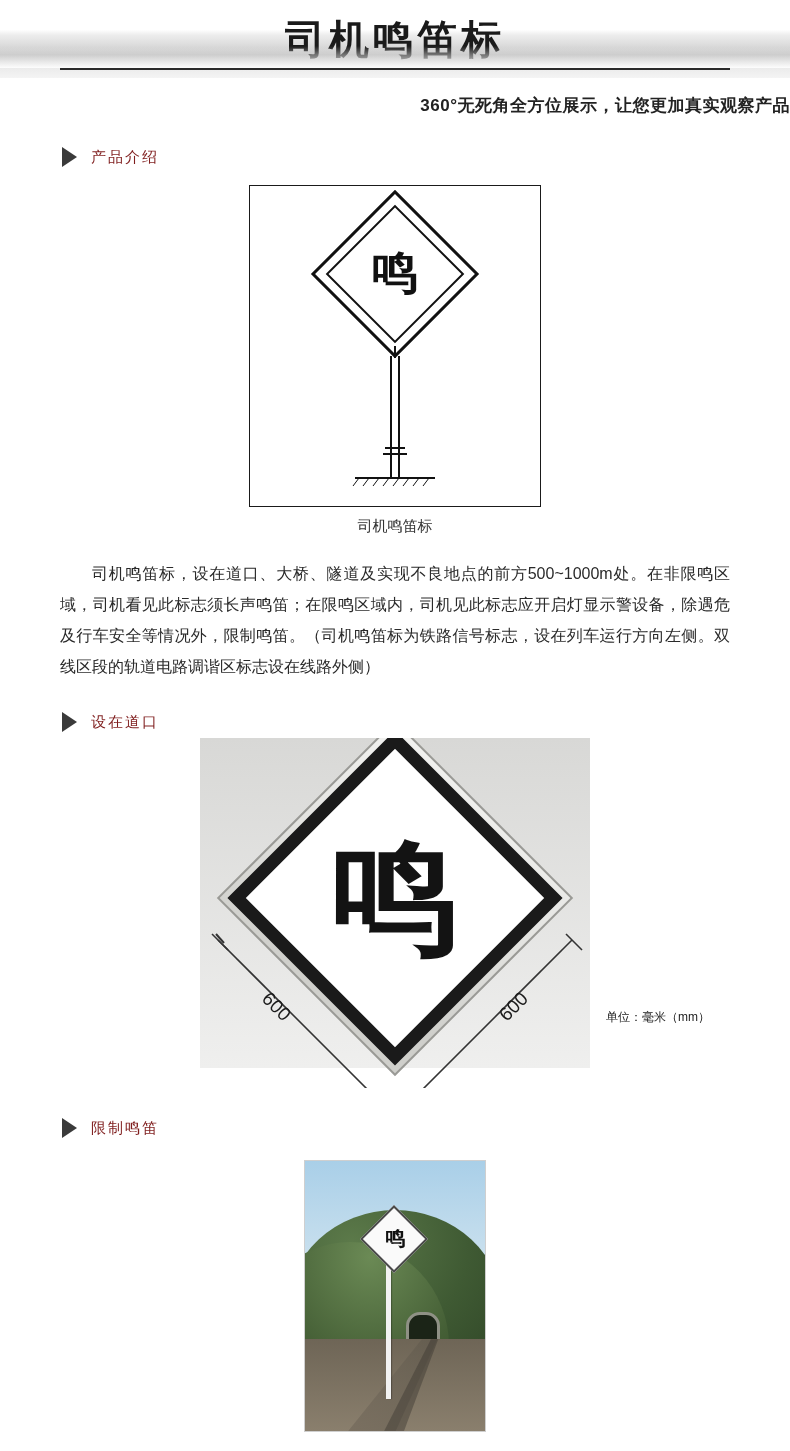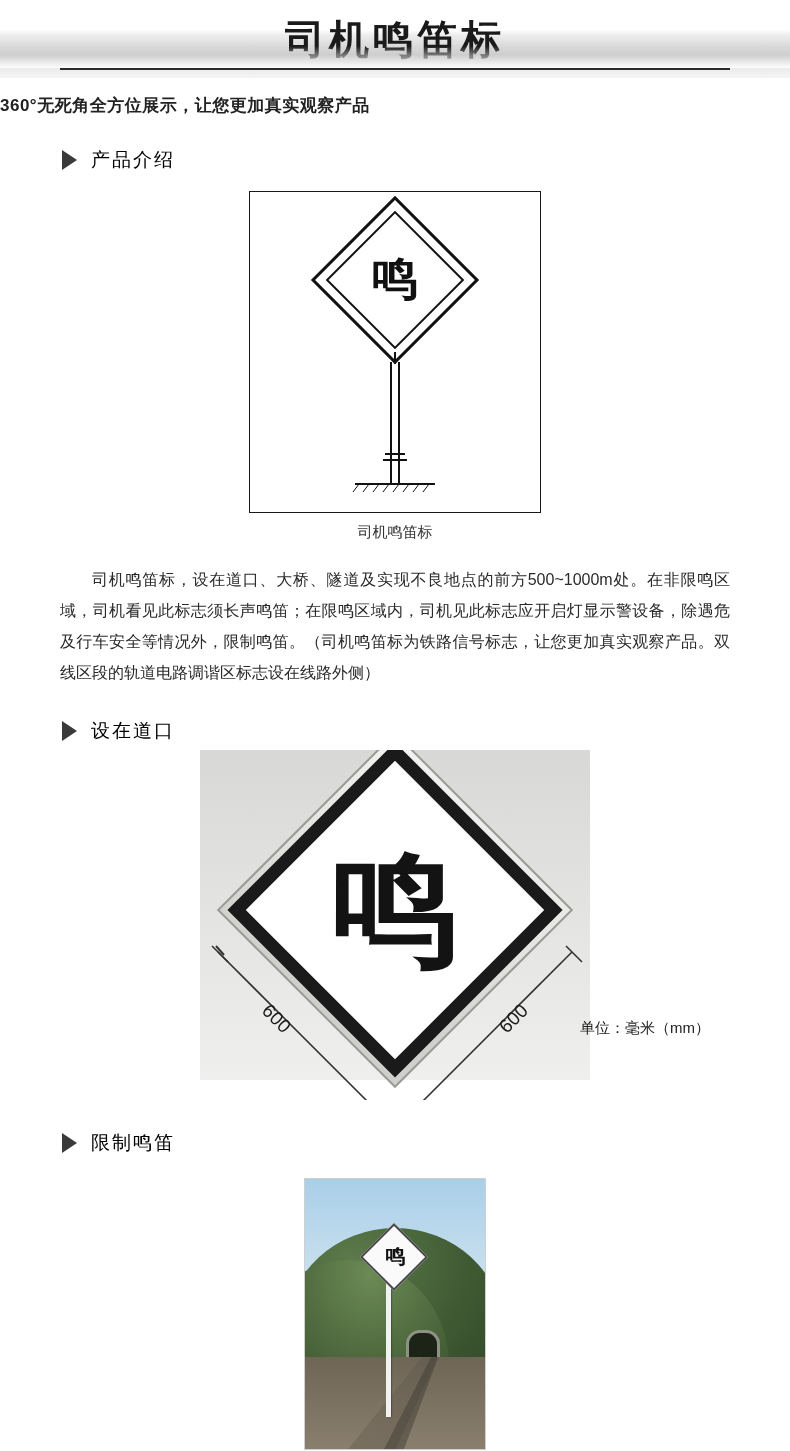--- a/index.html
+++ b/index.html
@@ -46,43 +46,43 @@
     position: absolute;
     left: 0; right: 0;
     top: 46px;
     height: 22px;
     background: linear-gradient(to bottom, rgba(255,255,255,0) 0%, rgba(190,190,190,0.55) 40%, rgba(255,255,255,0.9) 100%);
     pointer-events: none;
   }
 
   .subtitle {
     margin-top: 16px;
-    text-align: left;
+    text-align: right;
     font-size: 17px;
     font-weight: bold;
     color: #222;
     letter-spacing: 0.5px;
   }
 
   
   .section-head {
     display: flex;
     align-items: center;
     margin: 30px 0 0 62px;
   }
   .tri {
     width: 0; height: 0;
     border-left: 15px solid #3a3a3a;
     border-top: 10px solid transparent;
     border-bottom: 10px solid transparent;
     margin-right: 14px;
   }
   .section-title {
-    font-size: 19px;
-    color: #000000;
+    font-size: 15px;
+    color: #7f1d1d;
     letter-spacing: 2px;
   }
 
   
   .fig-wrap { text-align: center; }
   .frame1 {
     width: 290px;
     height: 320px;
     margin: 18px auto 0 auto;
     border: 1px solid #1a1a1a;
@@ -109,21 +109,21 @@
   .spec-area {
     position: relative;
     width: 790px;
     height: 350px;
     margin-top: 6px;
   }
   .spec-unit {
     position: absolute;
     right: 80px;
     bottom: 62px;
-    font-size: 15px;
+    font-size: 12px;
     color: #222;
   }
 
   
   .photo-frame {
     width: 180px;
     height: 270px;
     margin: 22px auto 0 auto;
     position: relative;
     overflow: hidden;
@@ -248,21 +248,21 @@
         <line x1="148" y1="292" x2="142" y2="300"></line>
         <line x1="158" y1="292" x2="152" y2="300"></line>
         <line x1="168" y1="292" x2="162" y2="300"></line>
         <line x1="178" y1="292" x2="172" y2="300"></line>
       </g>
     </svg>
   </div>
   <div class="caption">司机鸣笛标</div>
 </div>
 
-<div class="paragraph">司机鸣笛标，设在道口、大桥、隧道及实现不良地点的前方500~1000m处。在非限鸣区域，司机看见此标志须长声鸣笛；在限鸣区域内，司机见此标志应开启灯显示警设备，除遇危及行车安全等情况外，限制鸣笛。（司机鸣笛标为铁路信号标志，让您更加真实观察产品。双线区段的轨道电路调谐区标志设在线路外侧）</div>
+<div class="paragraph">司机鸣笛标，设在道口、大桥、隧道及实现不良地点的前方500~1000m处。在非限鸣区域，司机看见此标志须长声鸣笛；在限鸣区域内，司机见此标志应开启灯显示警设备，除遇危及行车安全等情况外，限制鸣笛。（司机鸣笛标为铁路信号标志，设在列车运行方向左侧。双线区段的轨道电路调谐区标志设在线路外侧）</div>
 
 <div class="section-head">
   <div class="tri"></div>
   <div class="section-title">设在道口</div>
 </div>
 
 <div class="spec-area">
   <svg width="790" height="350" viewBox="0 0 790 350">
     <defs>
       <linearGradient id="plate" x1="0" y1="0" x2="0.3" y2="1">

